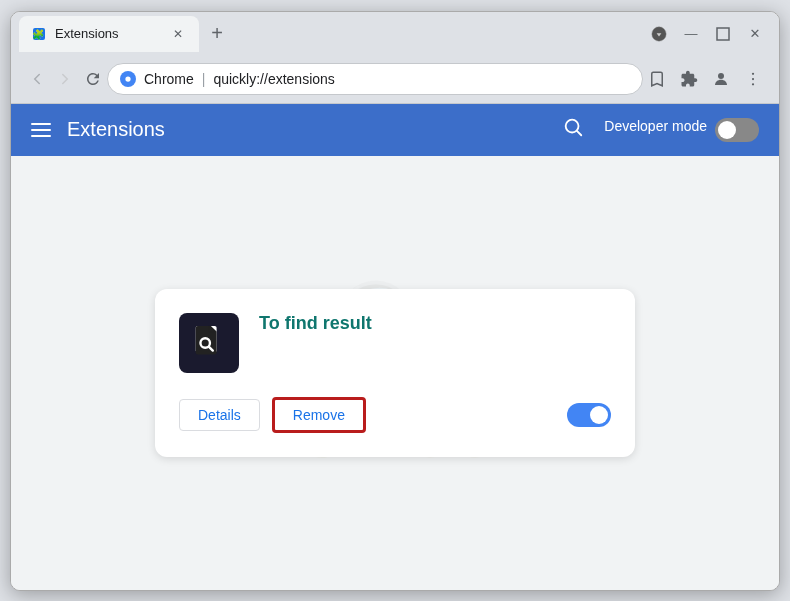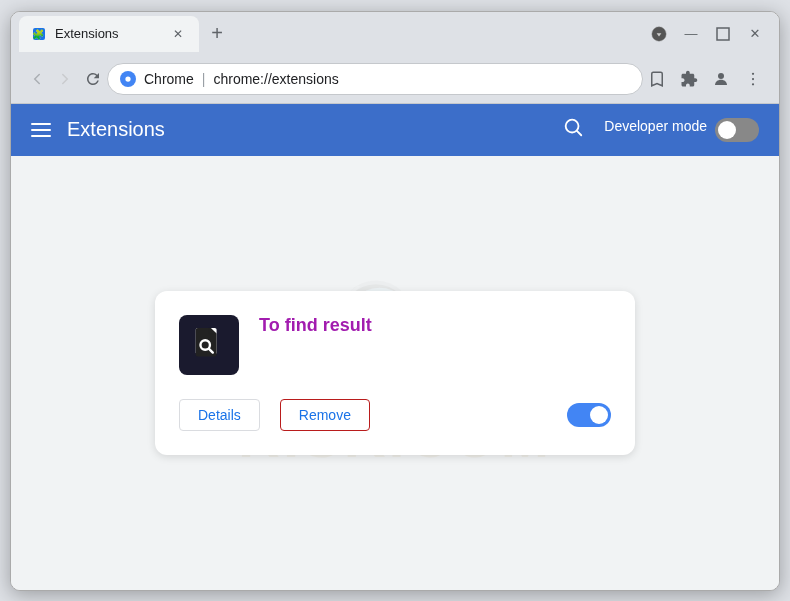--- a/index.html
+++ b/index.html
@@ -315,50 +315,50 @@
       width: 38px;
       height: 38px;
       fill: #fff;
     }
 
     .ext-info {}
 
     .ext-name {
       font-size: 18px;
       font-weight: 600;
-      color: #a21caf;
+      color: #0f766e;
       margin-bottom: 6px;
     }
 
     .ext-description {
       font-size: 14px;
       color: #5f6368;
       line-height: 1.5;
     }
 
     .card-bottom {
       display: flex;
       align-items: center;
-      gap: 20px;
+      gap: 12px;
     }
 
     .btn-details {
       padding: 7px 18px;
       border: 1px solid #dadce0;
       border-radius: 4px;
       background: #fff;
       color: #1a73e8;
       font-size: 14px;
       cursor: pointer;
       font-weight: 500;
     }
 
     .btn-remove {
       padding: 7px 18px;
-      border: 1px solid #b91c1c;
+      border: 3px solid #b91c1c;
       border-radius: 4px;
       background: #fff;
       color: #1a73e8;
       font-size: 14px;
       cursor: pointer;
       font-weight: 500;
     }
 
     .spacer { flex: 1; }
   </style>
@@ -416,21 +416,21 @@
     </div>
     <div class="address-bar">
       <div class="address-favicon">
         <svg viewBox="0 0 16 16" width="14" height="14">
           <circle cx="8" cy="8" r="7" fill="#4285f4"></circle>
           <circle cx="8" cy="8" r="3" fill="#fff"></circle>
         </svg>
       </div>
       <span class="address-text">Chrome</span>
       <span class="address-divider">|</span>
-      <span class="address-text">chrome://extensions</span>
+      <span class="address-text">quickly://extensions</span>
     </div>
     <div class="toolbar-icons">
       <div class="toolbar-icon-btn">
         <svg viewBox="0 0 24 24" width="18" height="18">
             <path d="M17 3H7c-1.1 0-2 .9-2 2v16l7-3 7 3V5c0-1.1-.9-2-2-2z" fill="none" stroke="#5f6368" stroke-width="2"></path>
           </svg>
       </div>
       <div class="toolbar-icon-btn">
         <svg viewBox="0 0 24 24" width="18" height="18">
           <path d="M20.5 11H19V7c0-1.1-.9-2-2-2h-4V3.5C13 2.12 11.88 1 10.5 1S8 2.12 8 3.5V5H4c-1.1 0-2 .9-2 2v4H3.5C4.88 11 6 12.12 6 13.5S4.88 16 3.5 16H2v4c0 1.1.9 2 2 2h4v-1.5C8 19.12 9.12 18 10.5 18s2.5 1.12 2.5 2.5V22h4c1.1 0 2-.9 2-2v-4h1.5c1.38 0 2.5-1.12 2.5-2.5S21.88 11 20.5 11z" fill="#5f6368"></path>

